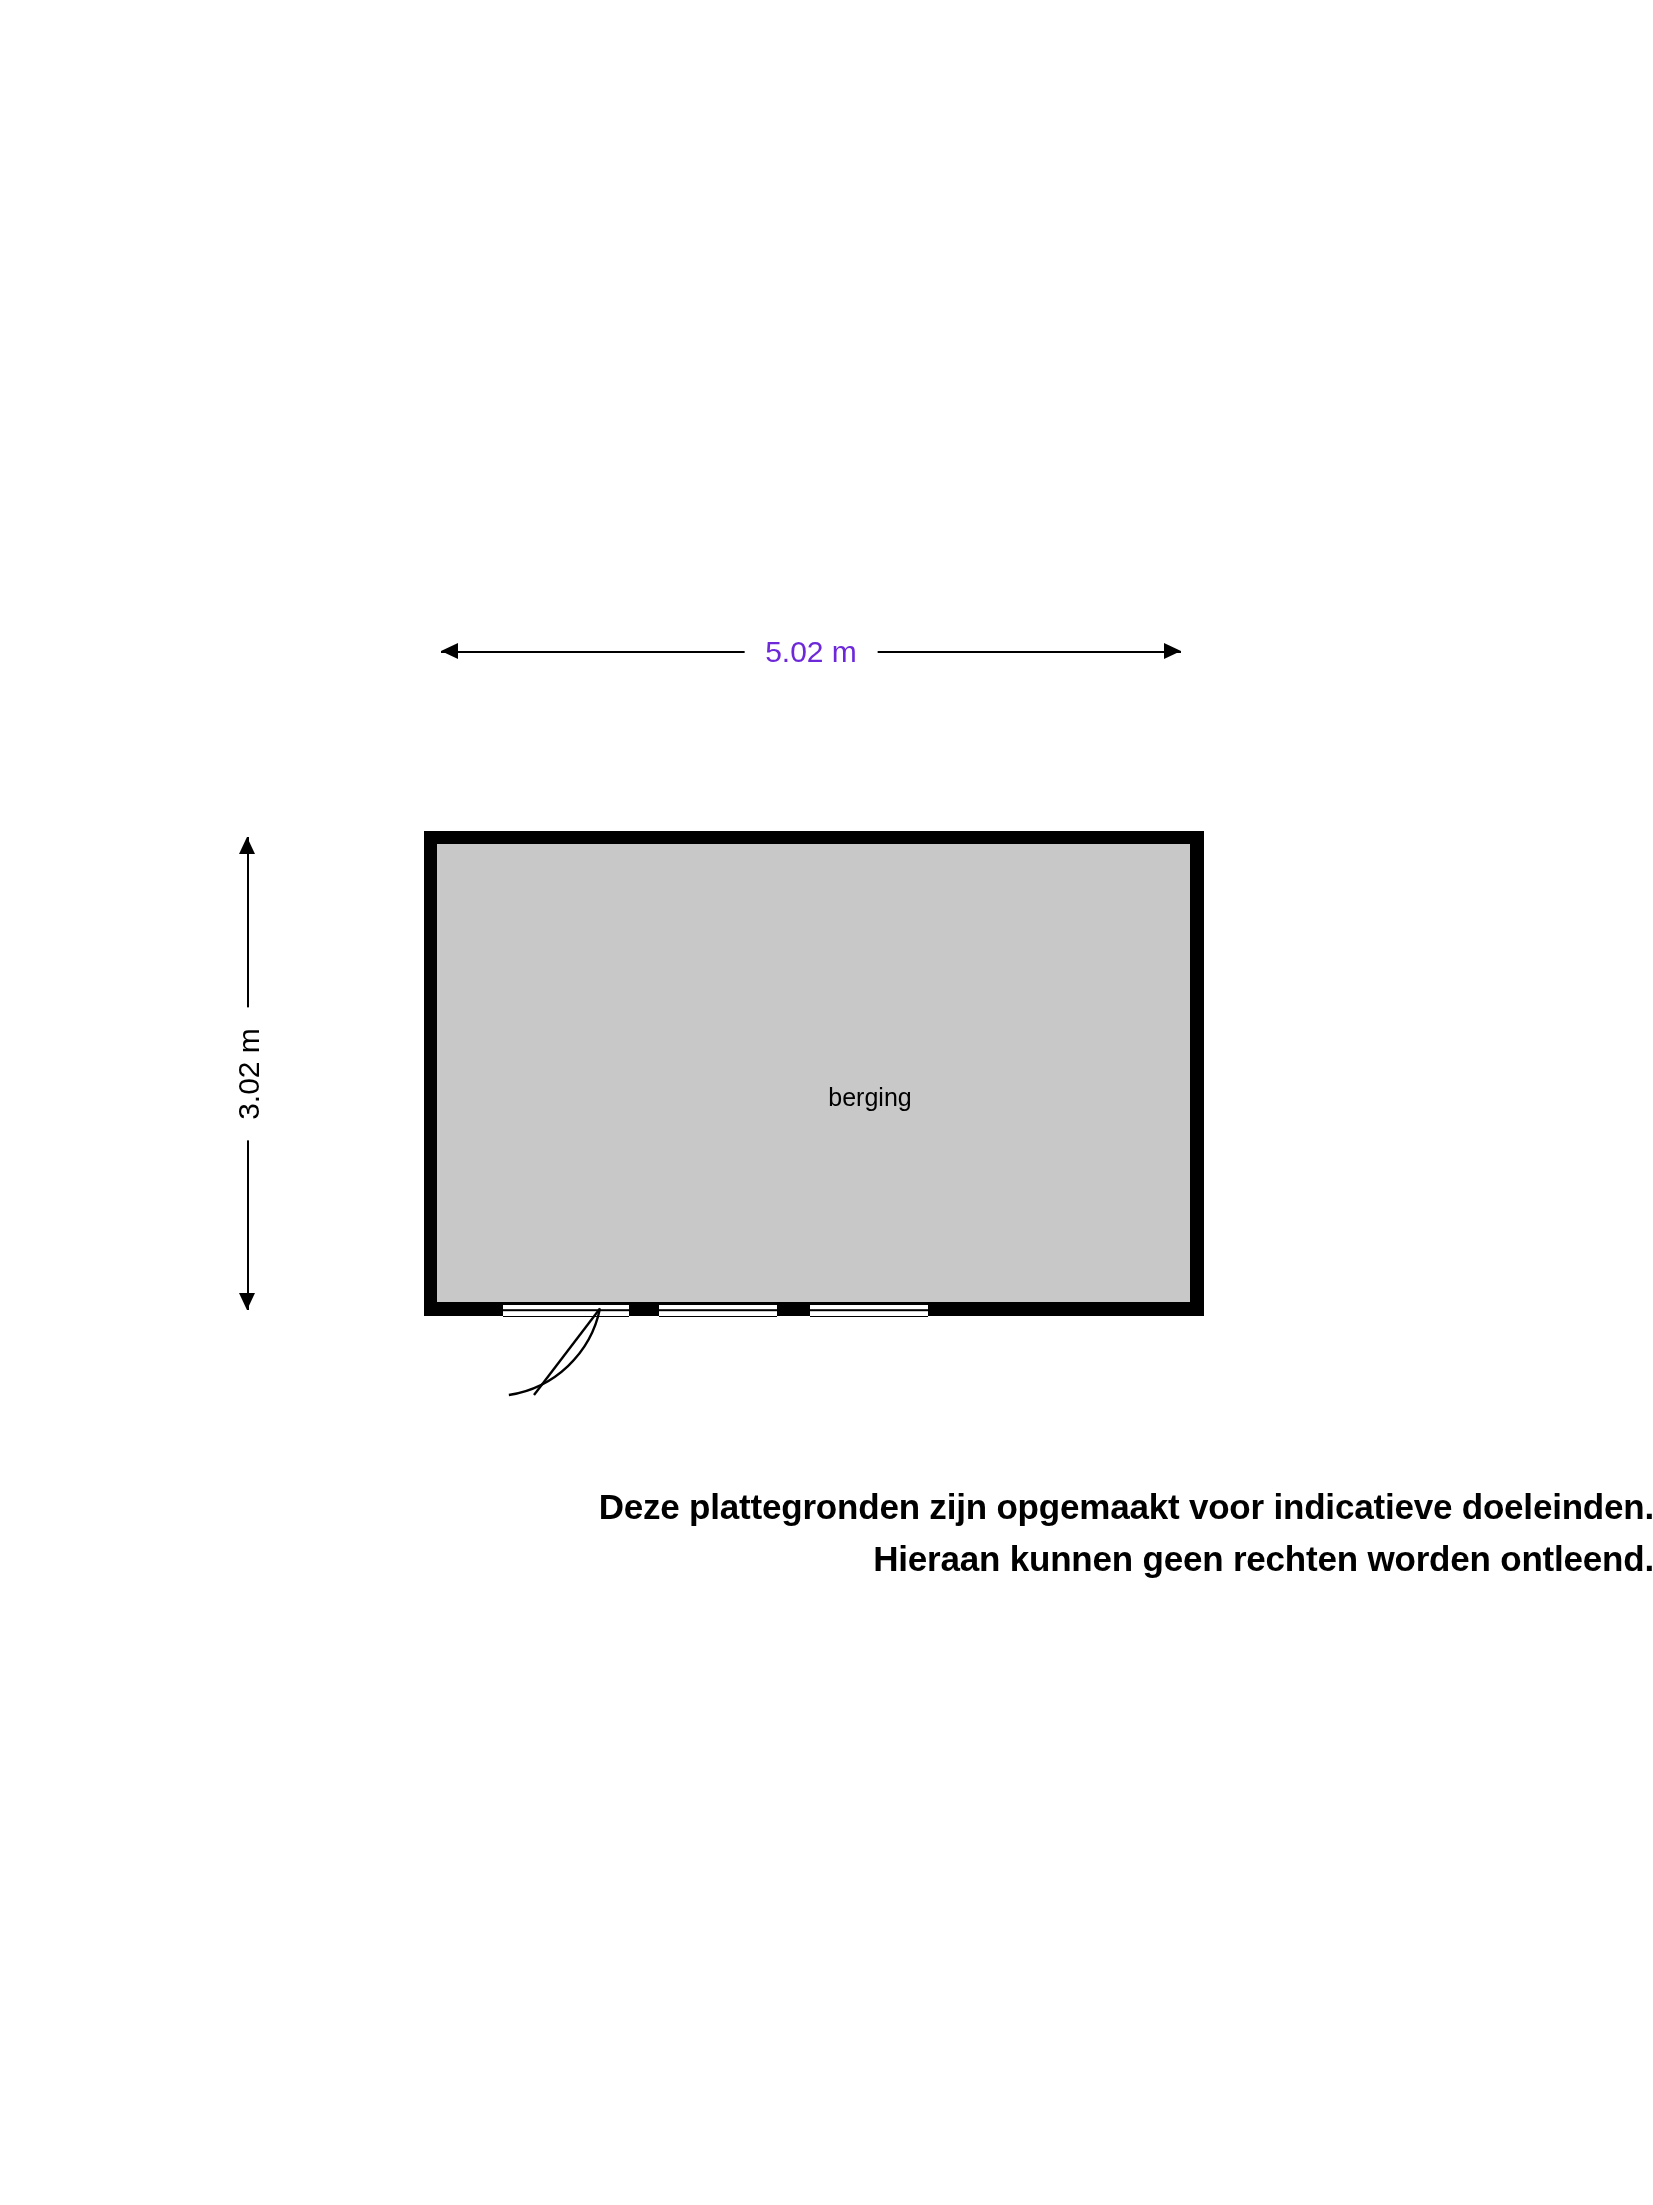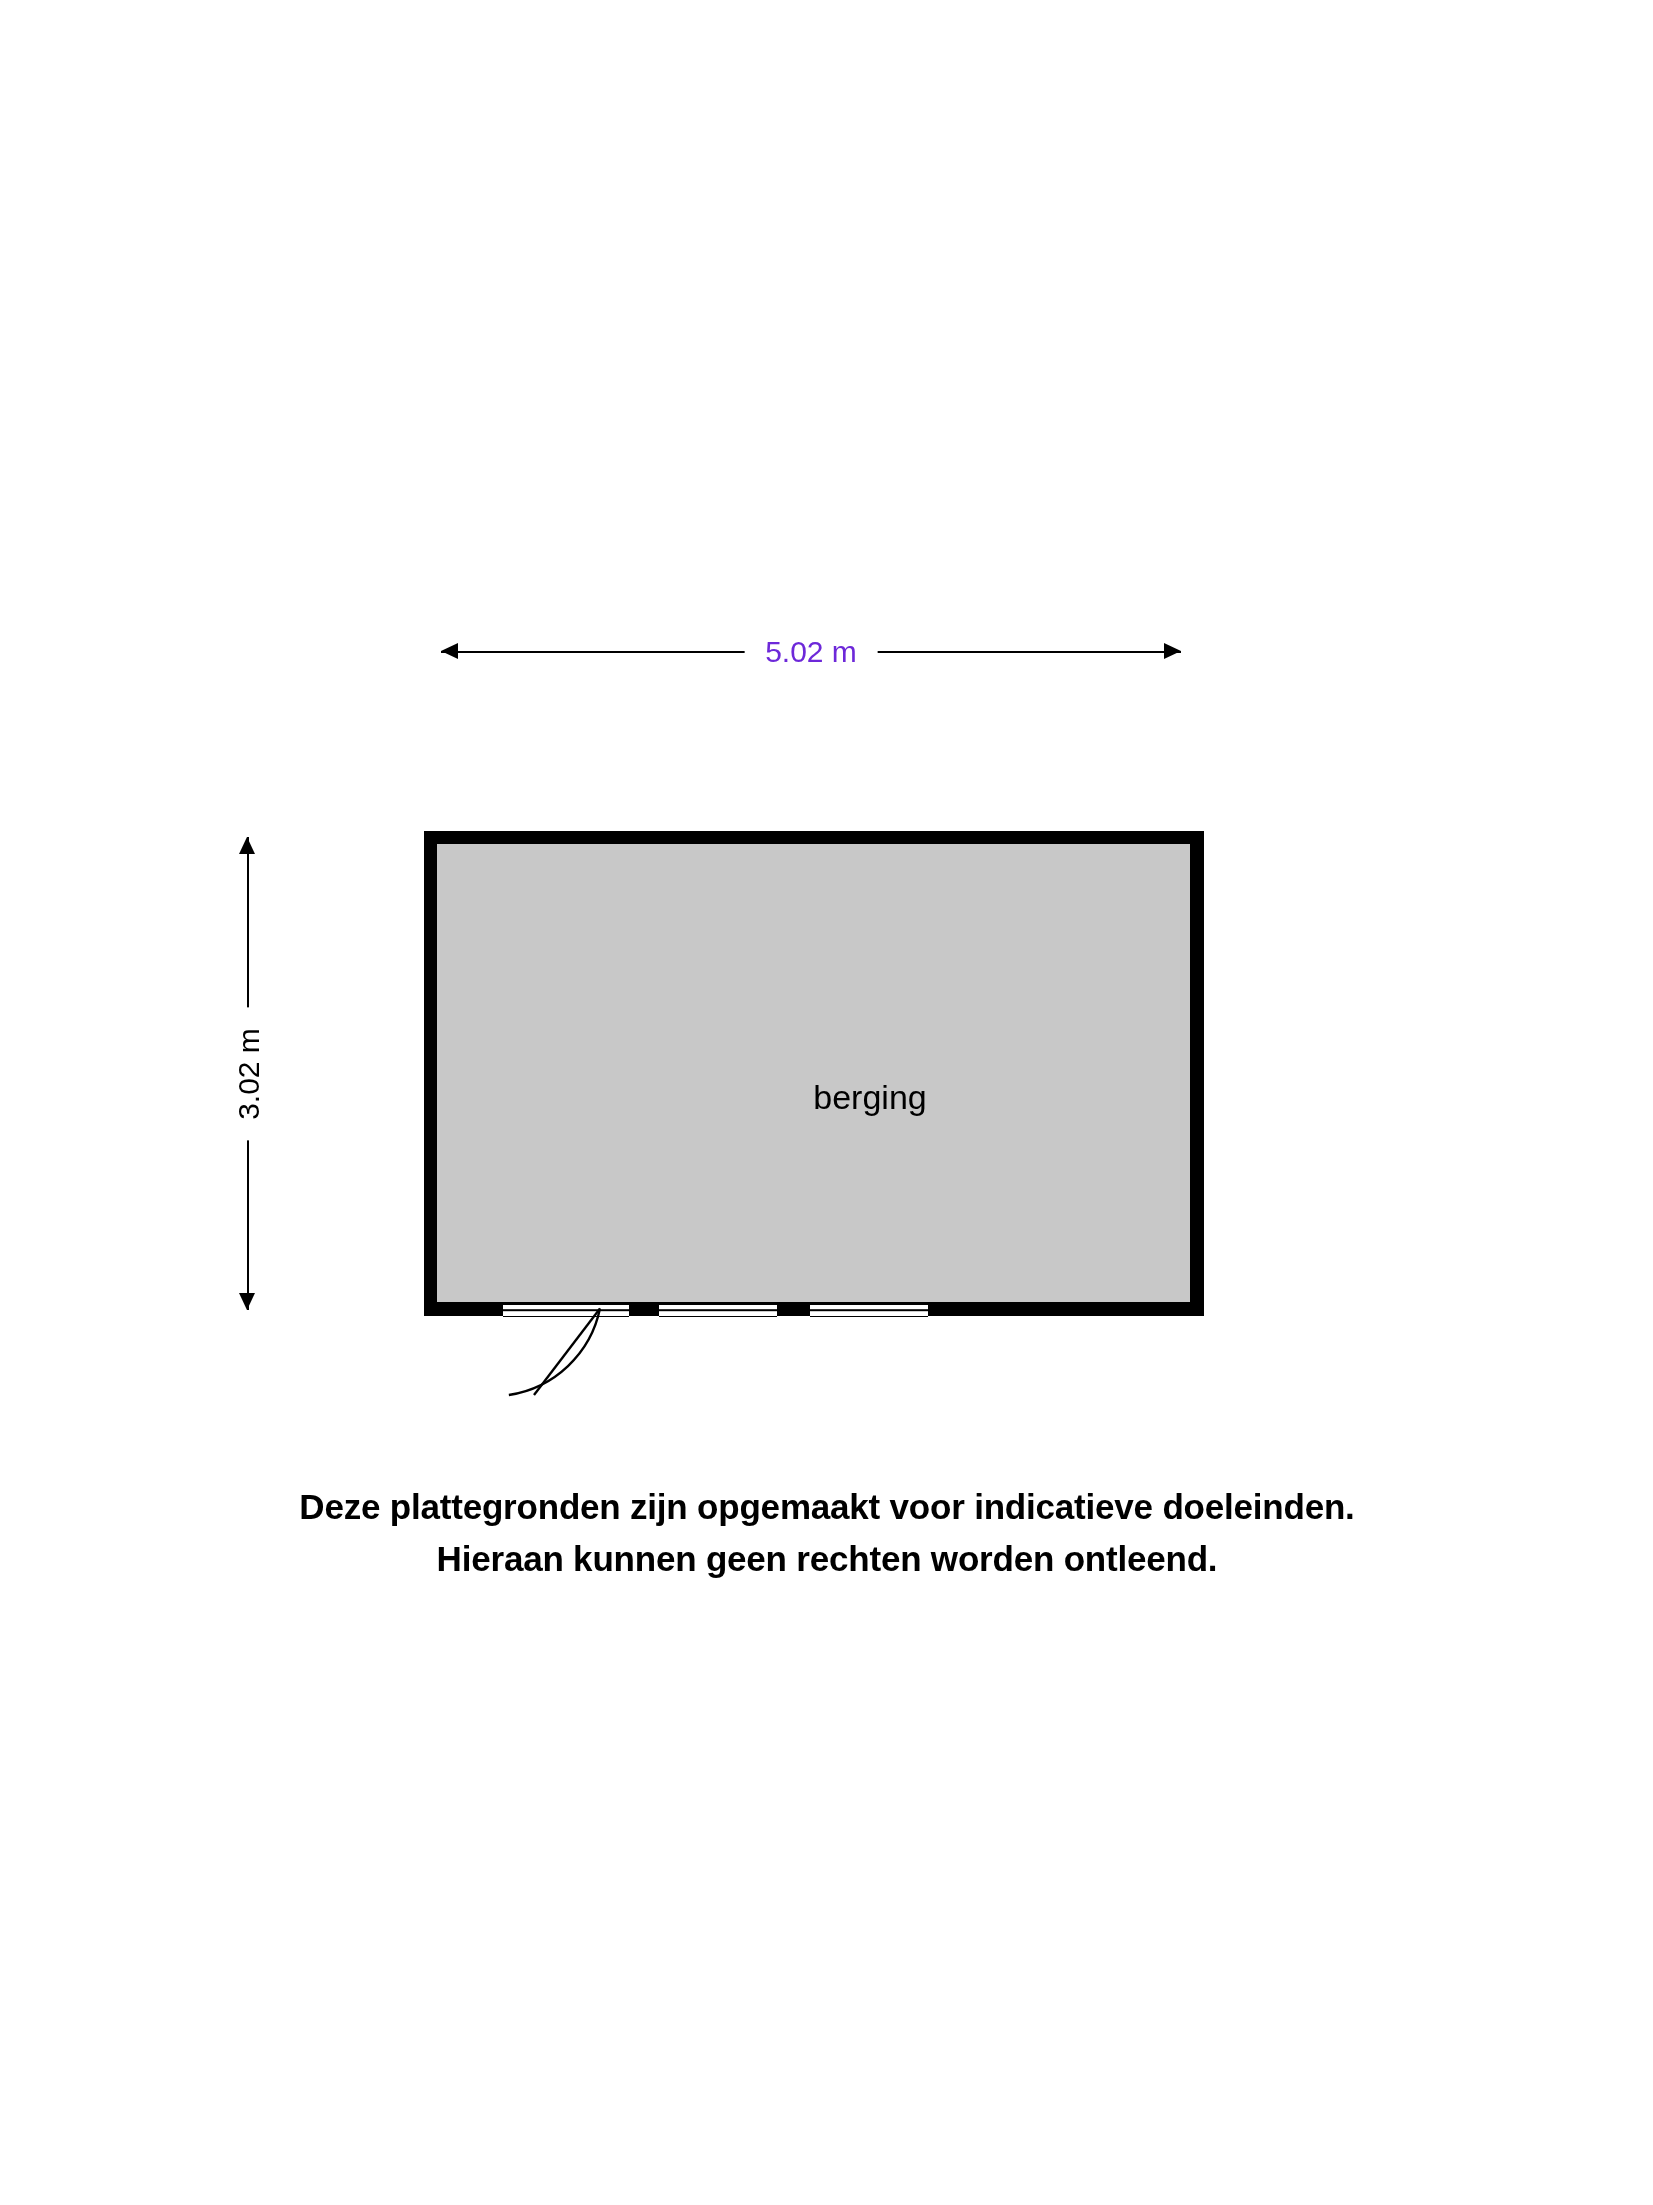--- a/index.html
+++ b/index.html
@@ -135,21 +135,21 @@
     width: 753px;
     height: 458px;
     background: #c8c8c8;
   }
   #room-berging .room-label {
     position: absolute;
     left: 0;
     top: 249px;
     width: 892px;
     text-align: center;
-    font-size: 34px;
+    font-size: 25px;
     color: #000;
     line-height: 35px;
   }
 
   
   .opening {
     position: absolute;
     background: #ffffff;
     box-sizing: border-box;
     border-top: 1.6px solid #000;
@@ -173,21 +173,21 @@
     width: 158px;
     height: 110px;
   }
 
   
   #disclaimer {
     position: absolute;
     left: 0;
     top: 1481px;
     width: 1654px;
-    text-align: center;
+    text-align: right;
     font-size: 35px;
     font-weight: bold;
     color: #000;
     line-height: 52px;
     letter-spacing: -0.2px;
   }
   #disclaimer .line2 { display: block; }
 </style>
 </head>
 <body>

